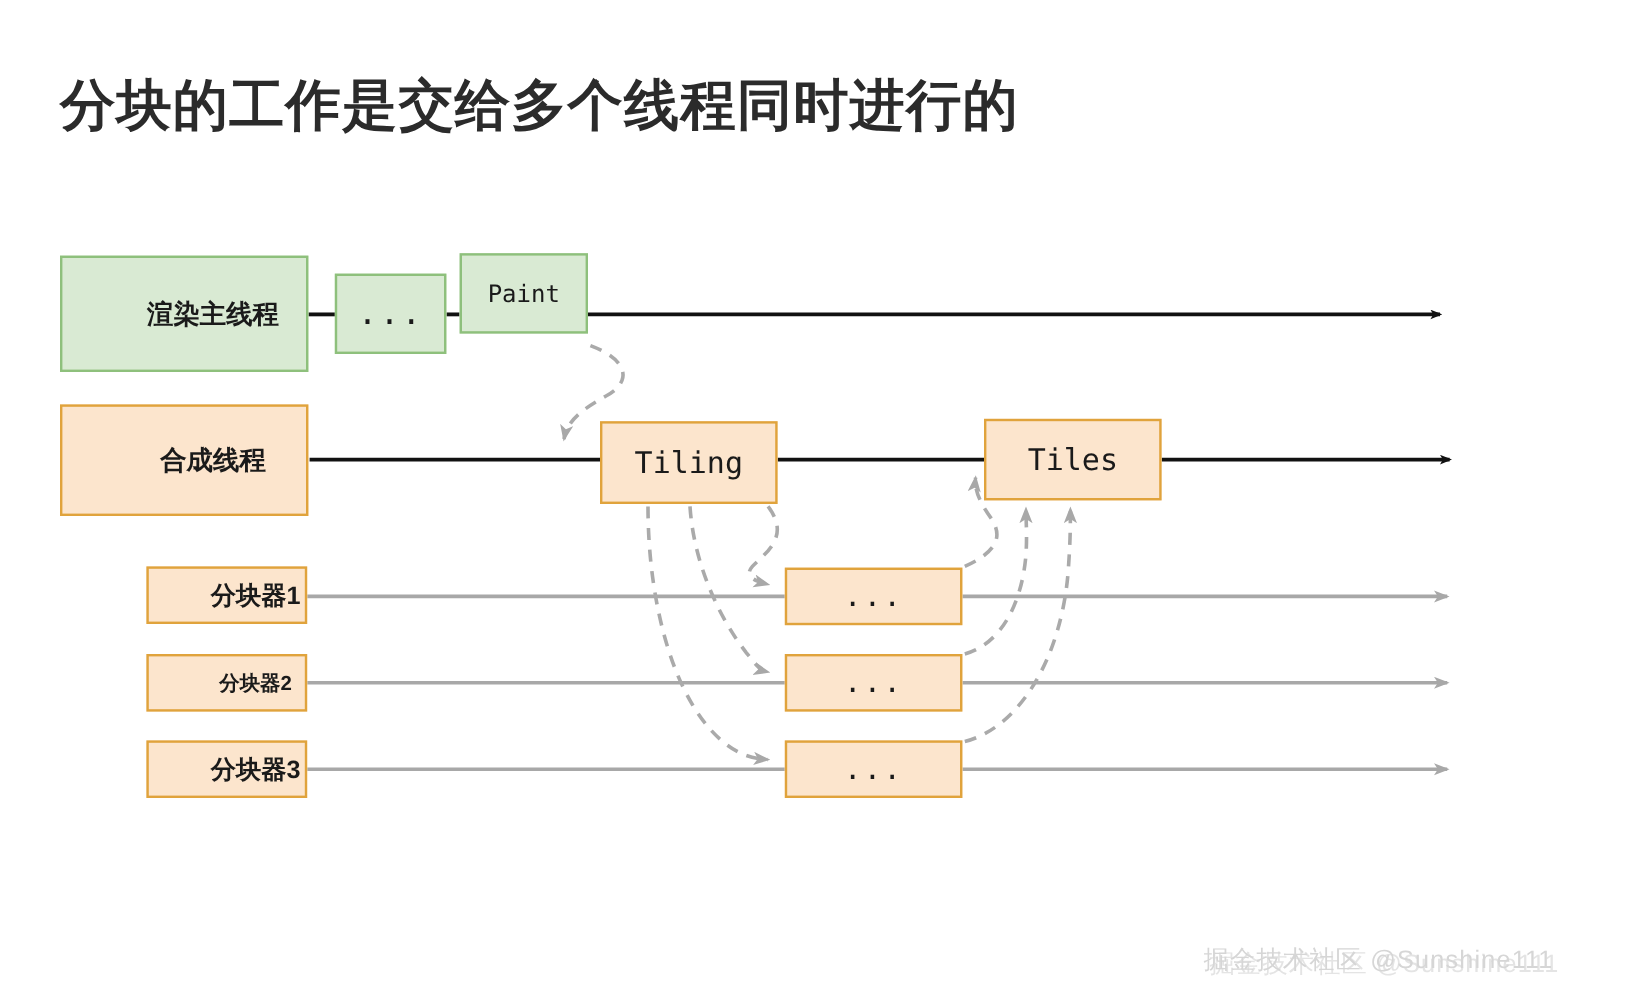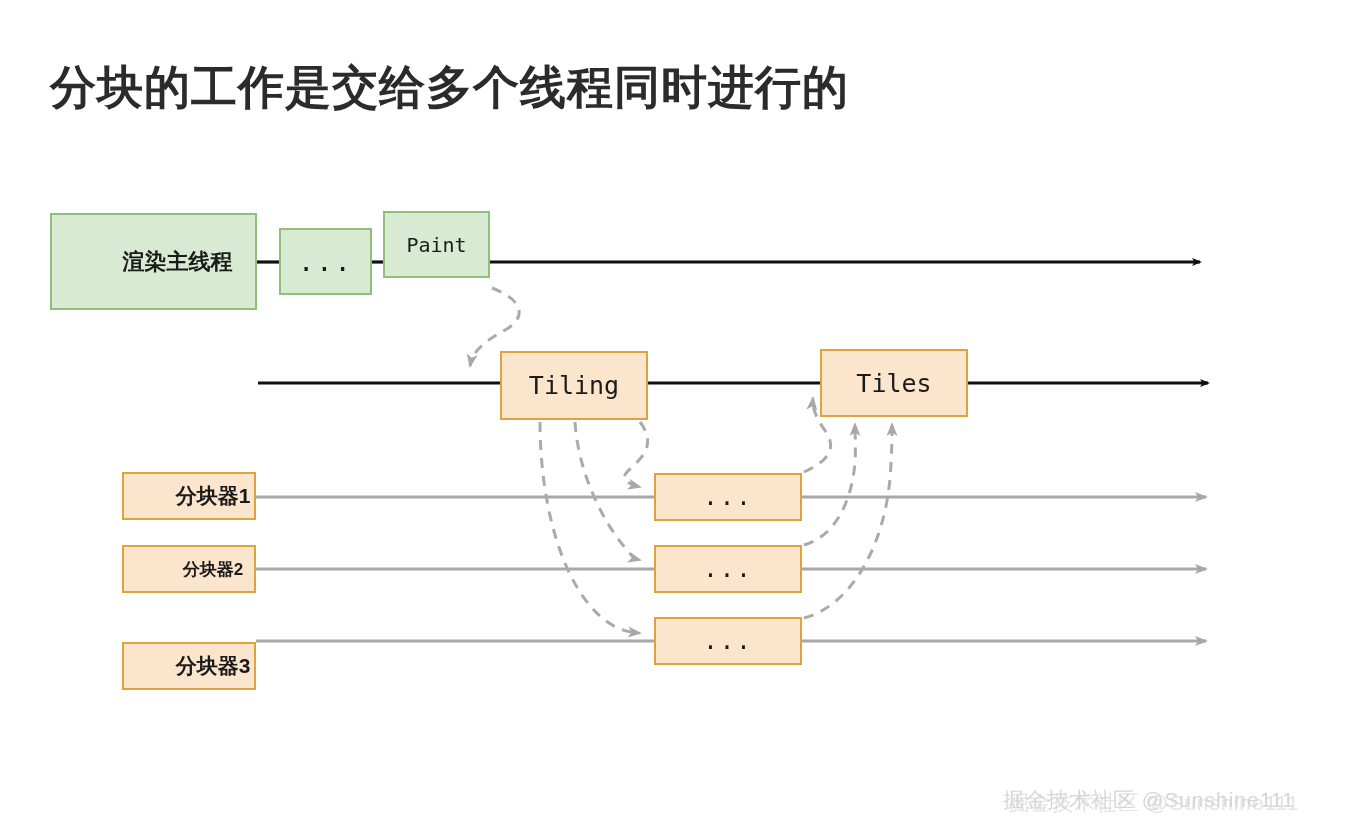--- a/index.html
+++ b/index.html
@@ -151,20 +151,23 @@
   </div>
 
   <div class="box green label-mono" style="left:279px; top:228px; width:93px; height:67px; font-size:27px; letter-spacing:2px;">
     <span>...</span>
   </div>
 
   <div class="box green label-mono" style="left:383px; top:211px; width:107px; height:67px; font-size:20px;">
     <span>Paint</span>
   </div>
 
+  <div class="box orange label-cn" style="left:50px; top:337px; width:207px; height:93px; font-size:22px;">
+    <span>合成线程</span>
+  </div>
 
   <div class="box orange label-mono" style="left:820px; top:349px; width:148px; height:68px; font-size:25px;">
     <span>Tiles</span>
   </div>
 
   <div class="box orange label-mono" style="left:500px; top:351px; width:148px; height:69px; font-size:25px;">
     <span>Tiling</span>
   </div>
 
   <div class="box orange label-cn" style="left:122px; top:472px; width:134px; height:48px; font-size:21px;">
@@ -176,21 +179,21 @@
   </div>
 
   <div class="box orange label-cn" style="left:122px; top:545px; width:134px; height:48px; font-size:17px;">
     <span>分块器2</span>
   </div>
 
   <div class="box orange label-mono" style="left:654px; top:545px; width:148px; height:48px; font-size:24px; letter-spacing:2px;">
     <span>...</span>
   </div>
 
-  <div class="box orange label-cn" style="left:122px; top:642px; width:134px; height:48px; font-size:21px;">
+  <div class="box orange label-cn" style="left:122px; top:617px; width:134px; height:48px; font-size:21px;">
     <span>分块器3</span>
   </div>
 
   <div class="box orange label-mono" style="left:654px; top:617px; width:148px; height:48px; font-size:24px; letter-spacing:2px;">
     <span>...</span>
   </div>
 
   <div class="watermark shadow" style="left:1008px; top:789px;">掘金技术社区 @Sunshine111</div>
   <div class="watermark" style="left:1003px; top:786px;">掘金技术社区 @Sunshine111</div>
 

